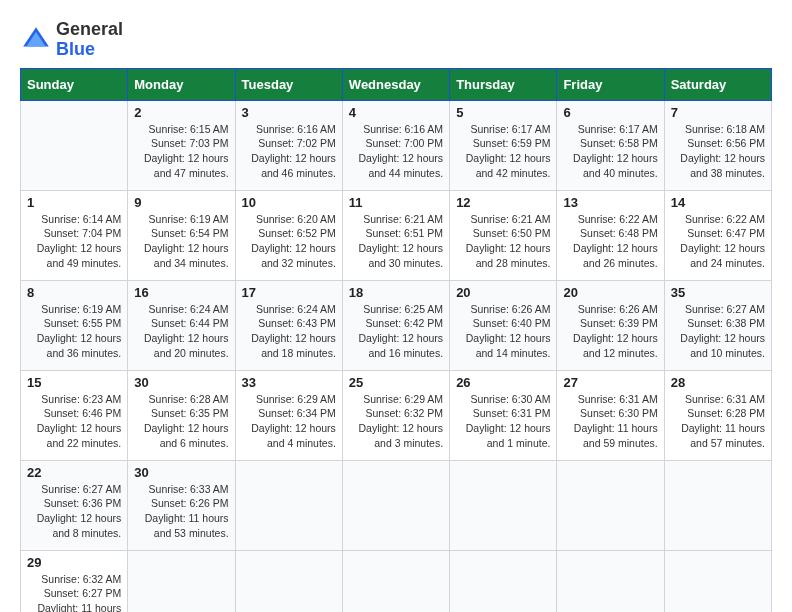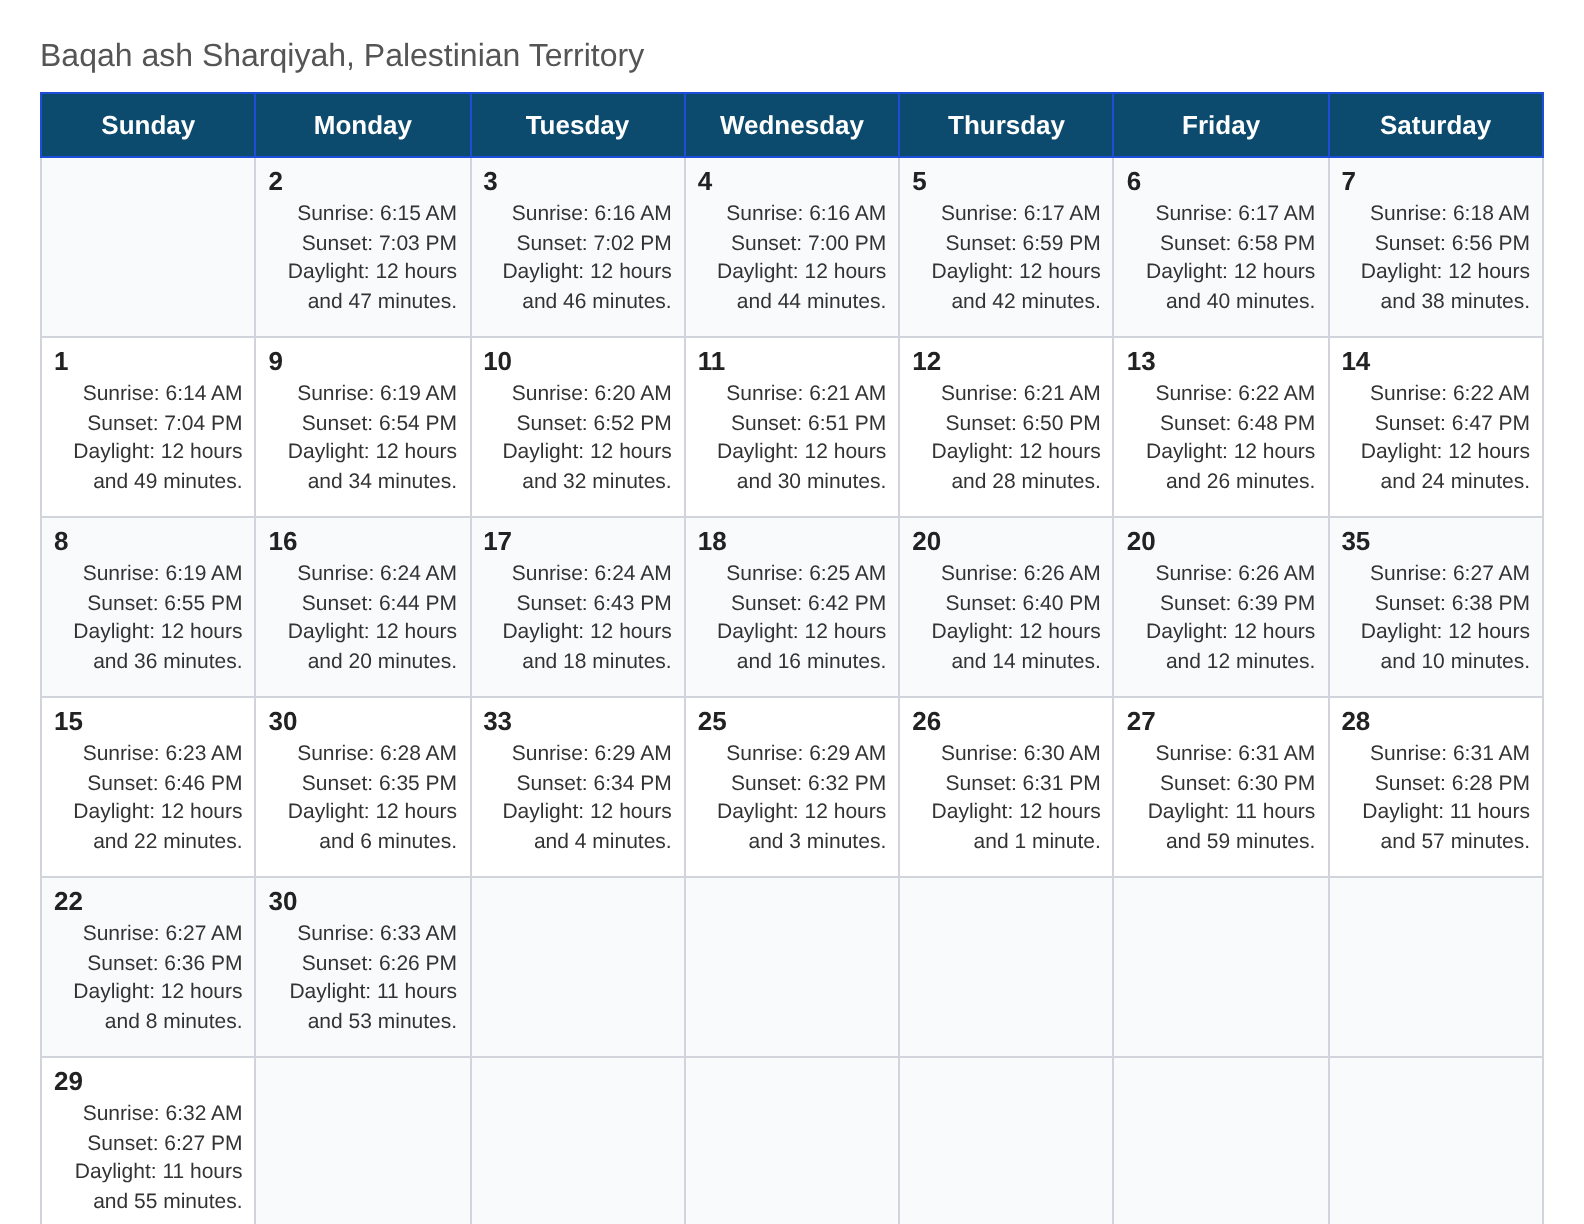--- a/index.html
+++ b/index.html
@@ -41,24 +41,24 @@
     .location-subtitle {
       font-size: 16px;
       color: #555;
     }
     table {
       width: 100%;
       border-collapse: collapse;
       font-size: 11px;
     }
     thead tr th {
-      background-color: #0c4a6e;
+      background-color: #15803d;
       color: #fff;
       padding: 8px 6px;
-      text-align: center;
+      text-align: left;
       font-size: 13px;
       font-weight: bold;
       border: 1px solid #1d4ed8;
     }
     tbody tr td {
       vertical-align: top;
       padding: 4px 6px;
       border: 1px solid #d1d5db;
       background: #fff;
       min-height: 80px;
@@ -82,22 +82,31 @@
       text-align: right;
     }
     .empty-cell {
       background: #f9fafb;
     }
   </style>
 </head>
 <body>
 
 <div class="header-section">
+  <div class="logo">
+    <svg class="logo-icon" viewBox="0 0 40 40" width="40" height="40">
+      <polygon points="20,4 36,28 4,28" fill="#2563eb"></polygon>
+      <polygon points="20,10 32,28 8,28" fill="#60a5fa"></polygon>
+    </svg>
+    <div class="logo-text">
+      <span style="font-size:18px;font-weight:bold;color:#333;">General</span>
+      <span style="font-size:18px;font-weight:bold;color:#2563eb;">Blue</span>
+    </div>
+  </div>
   <div class="title-section">
-    <div class="location-subtitle">Baqah ash Sharqiyah, Palestinian Territory</div>
   </div>
 </div>
 
 <table>
   <thead>
     <tr>
     <th>Sunday</th>
         <th>Monday</th>
         <th>Tuesday</th>
         <th>Wednesday</th>

